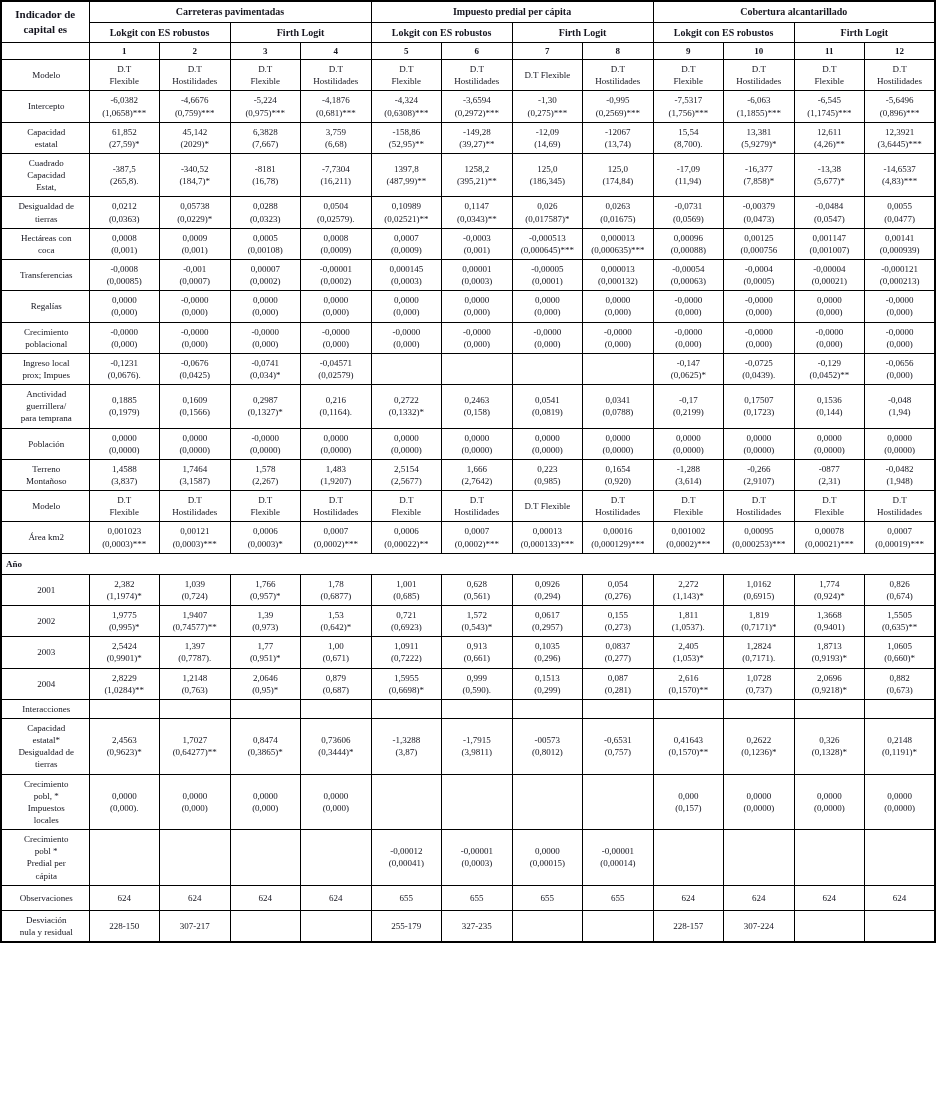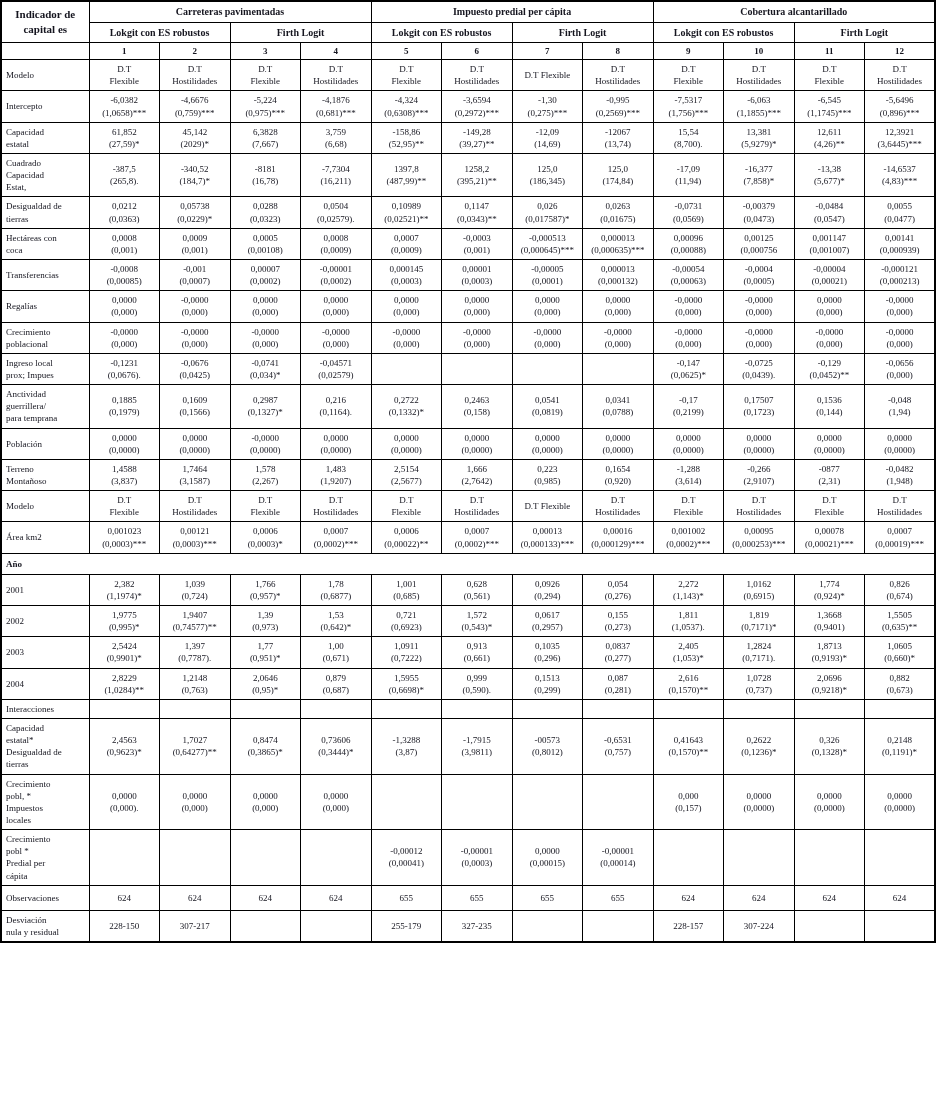--- a/index.html
+++ b/index.html
@@ -4,21 +4,21 @@
 <style>
   html,body{margin:0;padding:0;background:#ffffff;}
   body{width:936px;height:1108px;font-family:"Liberation Serif","DejaVu Serif",serif;color:#15151f;}
   table{border-collapse:collapse;width:934px;table-layout:fixed;border:2px solid #000;margin:0;}
   th,td{border:1px solid #000;font-size:9px;line-height:1.35;padding:3px 1px;text-align:center;vertical-align:middle;overflow:hidden;font-weight:normal;}
   thead th{font-weight:bold;}
   th.corner{font-size:11px;white-space:pre-line;}
   th.grp{font-size:10px;}
   th.method{font-size:10px;}
   th.colnum{font-weight:bold;padding:2px 1px;}
-  td.label{text-align:left;padding:3px 2px 3px 4px;white-space:pre-line;}
+  td.label{text-align:center;padding:3px 2px 3px 4px;white-space:pre-line;}
   td.cell div{white-space:nowrap;}
   tr.section td{text-align:left;font-weight:bold;padding:4px 14px 4px 4px;}
   td.obs{padding:6px 1px;}
 </style>
 </head>
 <body>
 
 <div>
   <table id="regression-table">
     <colgroup id="cols">

